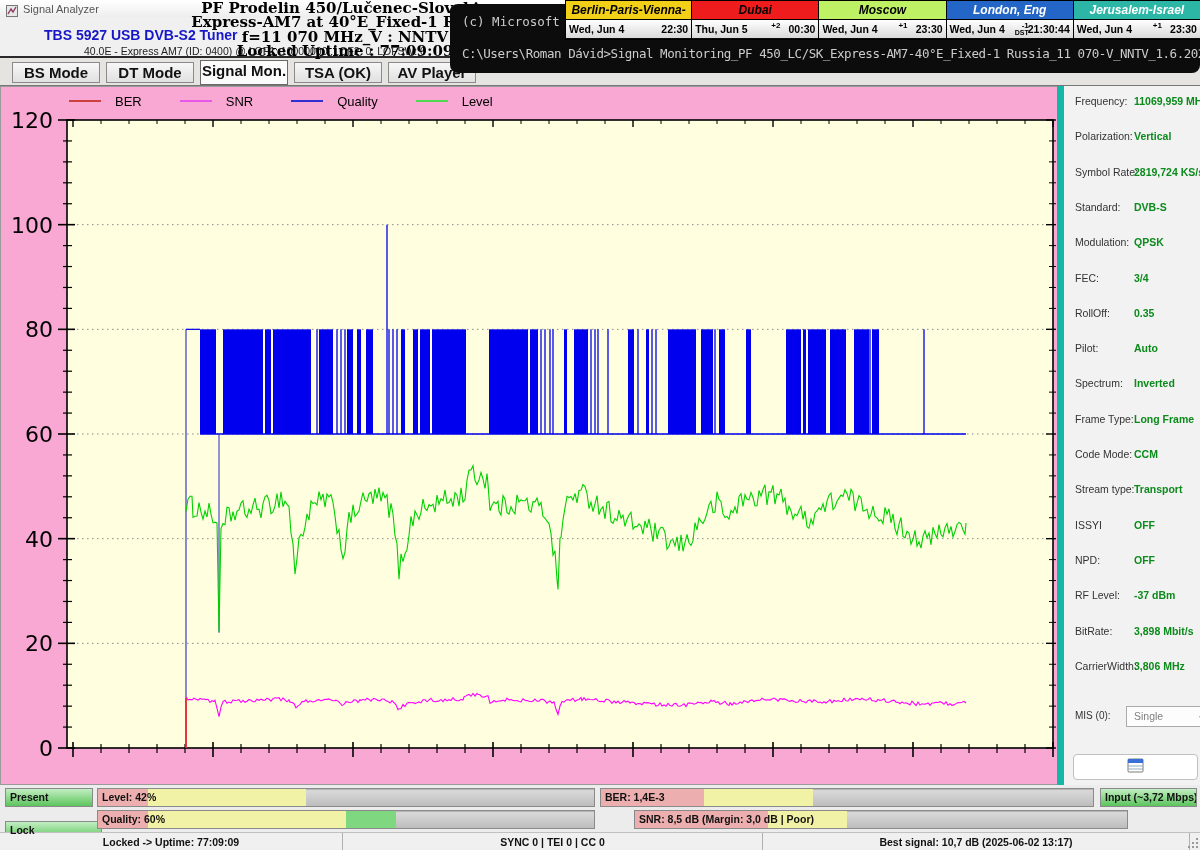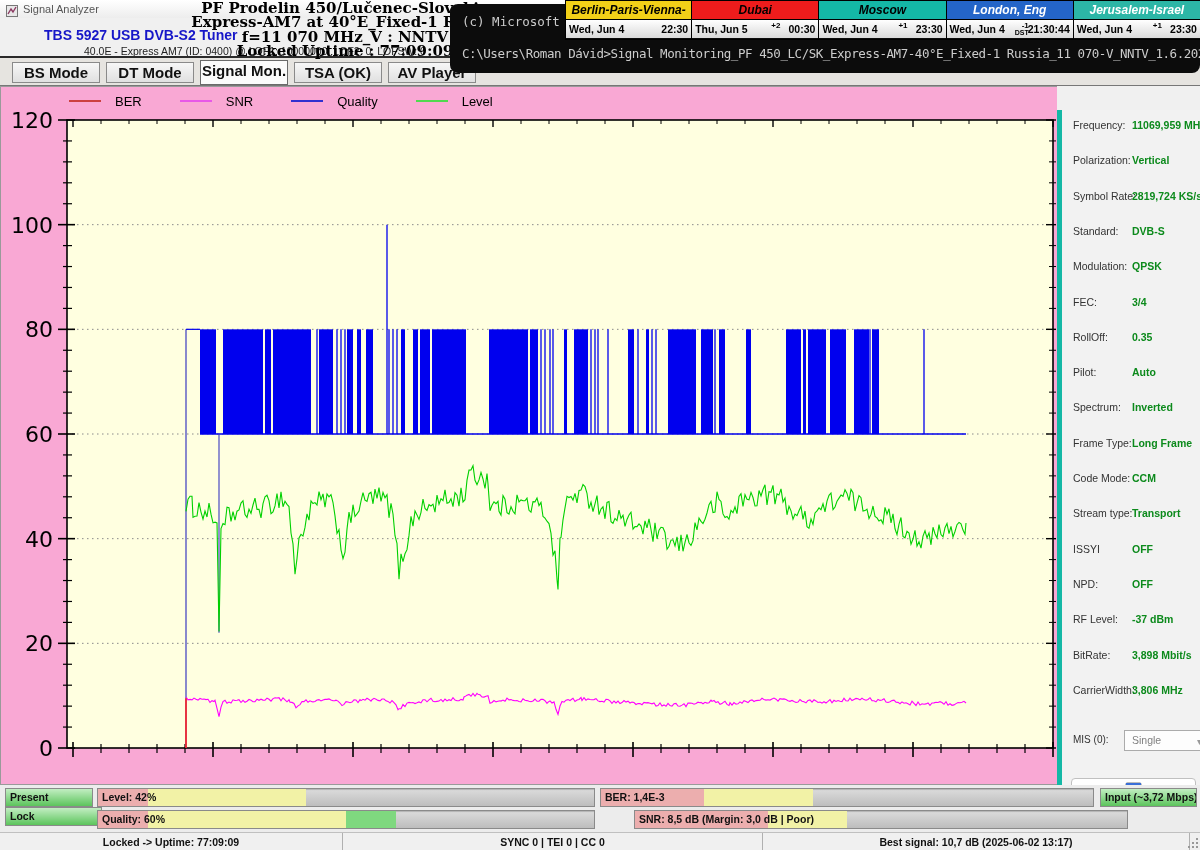--- a/index.html
+++ b/index.html
@@ -45,21 +45,21 @@
   .tabbtn.active { background:#fbfbfb; height:25px; top:2px; border-color:#6a6a6a; }
   .tabstrip-bottom { position:absolute; left:0; top:85px; width:1200px; height:1px; background:#777; }
   
   .chart-panel { position:absolute; left:0; top:86px; width:1057px; height:699px; background:#f9a8d4;
     border:1px solid #9a9a9a; border-right:none; }
   .legend { position:absolute; left:68px; top:3px; height:22px; display:flex; align-items:center; gap:38px; }
   .legend .litem { display:flex; align-items:center; gap:14px; font-size:13px; color:#000; }
   .legend .lswatch { width:32px; height:2px; }
   
   .side-panel { position:absolute; left:1057px; top:86px; width:143px; height:699px;
-    background:#f2f2f2; border-left:5px solid #14b8a6;margin-top:24px; }
+    background:#f2f2f2; border-left:7px solid #14b8a6; }
   .prow { position:absolute; left:0; width:143px; height:16px; }
   .prow .plabel { position:absolute; left:11px; top:0; font-size:10.5px; color:#333; }
   .prow .pvalue { position:absolute; left:70px; top:0; font-size:10.5px; font-weight:bold; color:#0c8a1c; white-space:nowrap; }
   .mis-row { position:absolute; left:0; top:620px; width:143px; }
   .mis-row .plabel { position:absolute; left:11px; top:4px; font-size:10px; color:#333; }
   .mis-select { position:absolute; left:62px; top:0; width:84px; height:21px; background:#fdfdfd;
     border:1px solid #ababab; font-size:10.5px; color:#808080; line-height:19px; padding-left:7px; cursor:pointer; }
   .mis-select .chev { position:absolute; right:5px; top:1px; color:#9a9a9a; font-size:10px; }
   .panel-btn { position:absolute; left:9px; top:668px; width:125px; height:26px; background:#ffffff;
     border:1px solid #c0c0c0; border-radius:4px; display:flex; align-items:center; justify-content:center; cursor:pointer; }
@@ -124,21 +124,21 @@
       </div>
       <div class="clock">
         <div class="chead" style="background:#ee1c1c;color:#000000">Dubai</div>
         <div class="cbody">
           <span class="cdate">Thu, Jun 5</span>
           <span class="coffset" style="right:38px">+2</span>
           <span class="ctime">00:30</span>
         </div>
       </div>
       <div class="clock">
-        <div class="chead" style="background:#14b8a6;color:#000000">Moscow</div>
+        <div class="chead" style="background:#bef264;color:#000000">Moscow</div>
         <div class="cbody">
           <span class="cdate">Wed, Jun 4</span>
           <span class="coffset" style="right:38px">+1</span>
           <span class="ctime">23:30</span>
         </div>
       </div>
       <div class="clock">
         <div class="chead" style="background:#2465c8;color:#ffffff">London, Eng</div>
         <div class="cbody">
           <span class="cdate">Wed, Jun 4</span>
@@ -496,21 +496,21 @@
       </div>
       <div class="ibar" style="left: 600px; top: 3px; width: 494px;">
         <span class="seg" style="left:0%;width:21%;background:#ecaeae"></span>
         <span class="seg" style="left:21%;width:22%;background:#f2f2a6"></span>
         <span class="blabel">BER: 1,4E-3</span>
       </div>
       <div class="ibar" style="left: 1100px; top: 3px; width: 97px;">
         <span class="seg" style="left:0;width:100%;background:linear-gradient(#c2eec2,#5cc45c)"></span>
         <span class="blabel">Input (~3,72 Mbps)</span>
       </div>
-      <div class="ibar" style="left: 5px; top: 22px; width: 97px;">
+      <div class="ibar" style="left: 5px; top: 36px; width: 97px;">
         <span class="seg" style="left:0;width:100%;background:linear-gradient(#c2eec2,#5cc45c)"></span>
         <span class="blabel">Lock</span>
       </div>
       <div class="ibar" style="left: 97px; top: 25px; width: 498px;">
         <span class="seg" style="left:0%;width:10%;background:#ecaeae"></span>
         <span class="seg" style="left:10%;width:40%;background:#f2f2a6"></span>
         <span class="seg" style="left:50%;width:10%;background:#7fd87f"></span>
         <span class="blabel">Quality: 60%</span>
       </div>
       <div class="ibar" style="left: 634px; top: 25px; width: 494px;">

